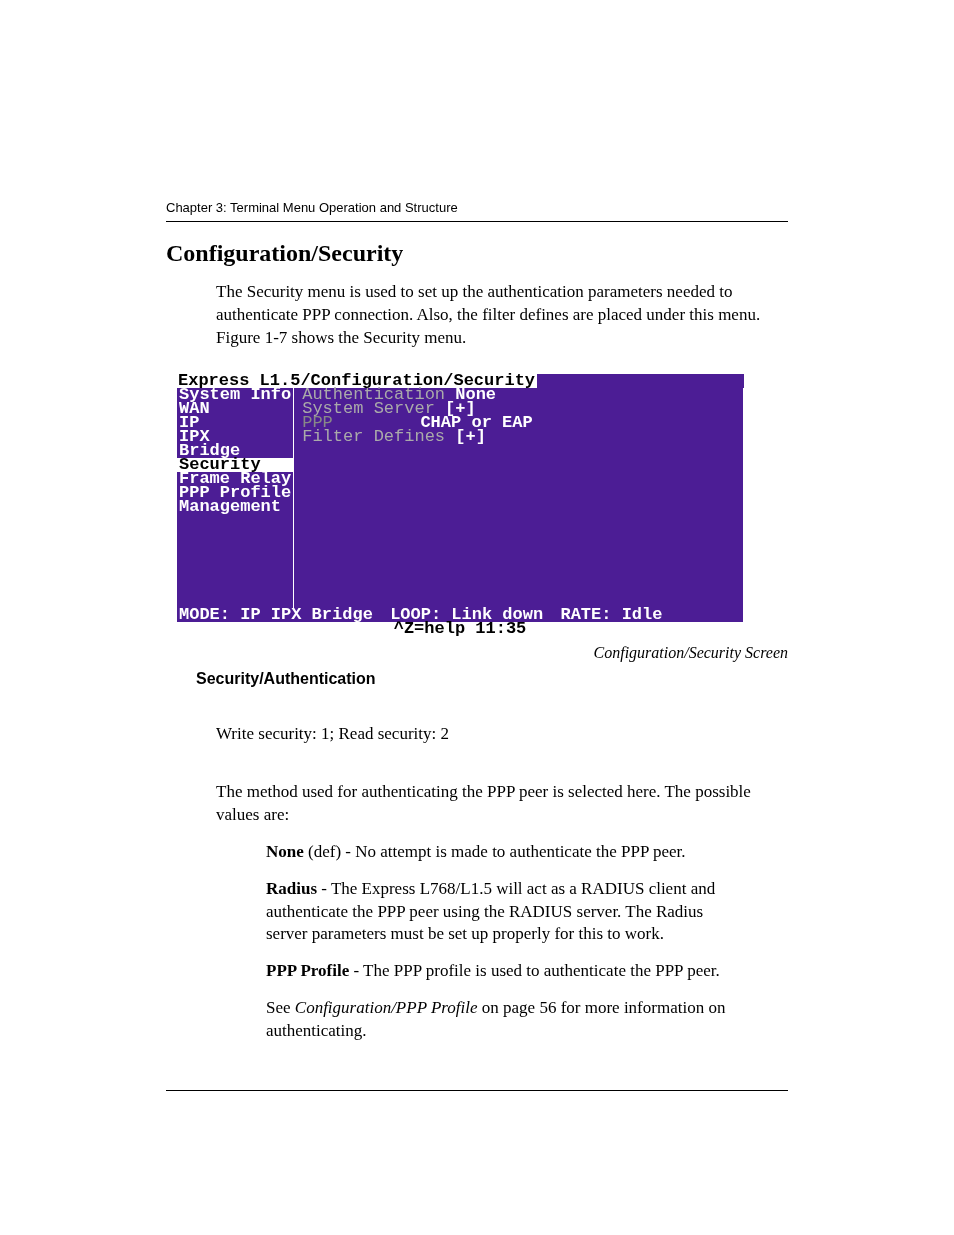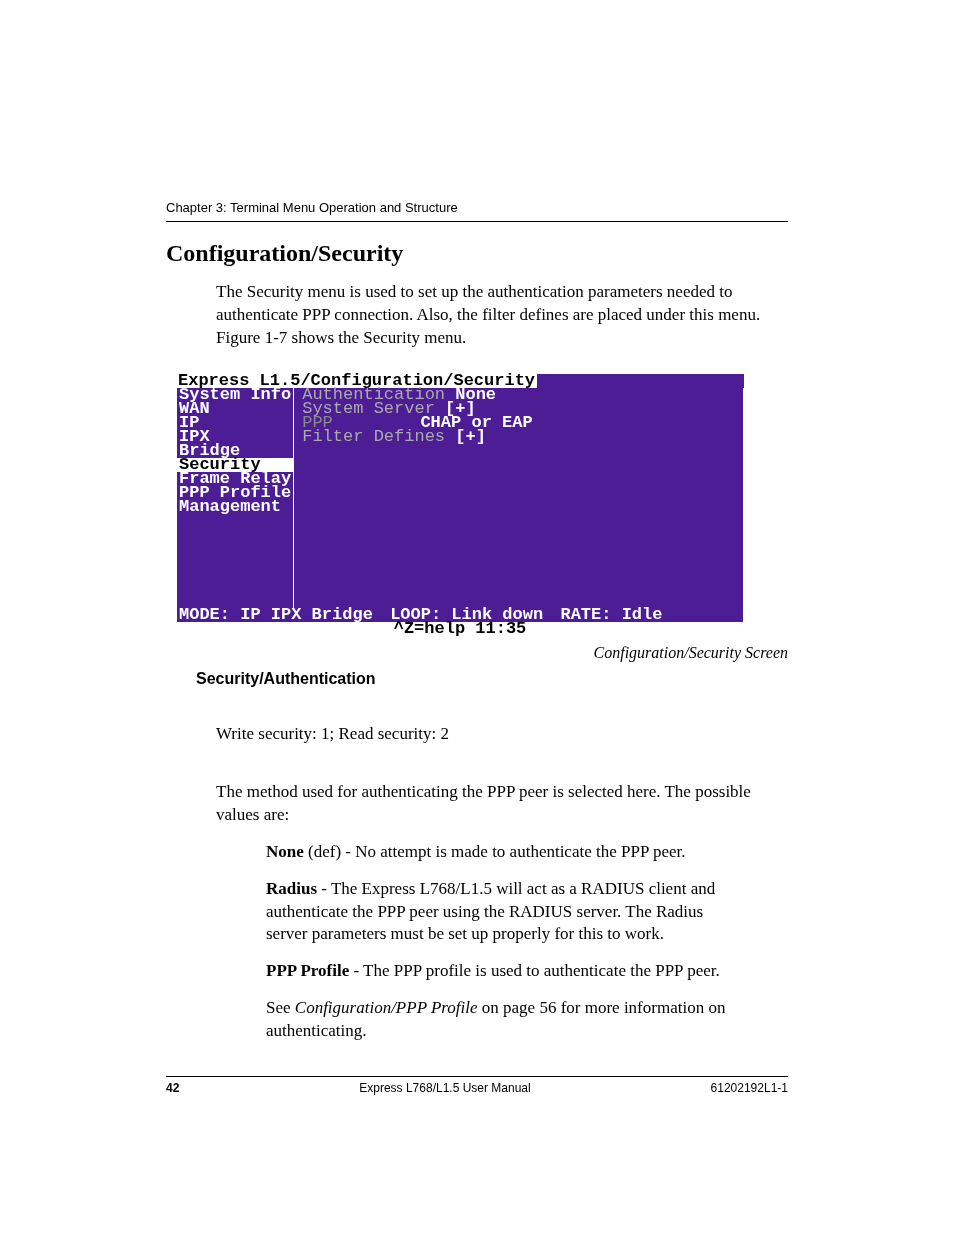--- a/index.html
+++ b/index.html
@@ -221,20 +221,15 @@
 
   <div class="definitions">
     <p><span class="term">None</span><span> (def) - No attempt is made to authenticate the PPP peer.</span></p>
     <p><span class="term">Radius</span><span> - The Express L768/L1.5 will act as a RADIUS client and authenticate the PPP peer using the RADIUS server.  The Radius server parameters must be set up properly for this to work.</span></p>
     <p><span class="term">PPP Profile</span><span> - The PPP profile is used to authenticate the PPP peer.</span></p>
     <p><span>See </span><span class="ital">Configuration/PPP Profile</span><span> on page 56 for more information on authenticating.</span></p>
   </div>
 
   <div class="footer">
     <hr class="footer-rule">
-    <div class="footer-row">
-      <span class="pn">42</span>
-      <span>Express L768/L1.5 User Manual</span>
-      <span>61202192L1-1</span>
-    </div>
   </div>
 
 </div>
 
 </body></html>

